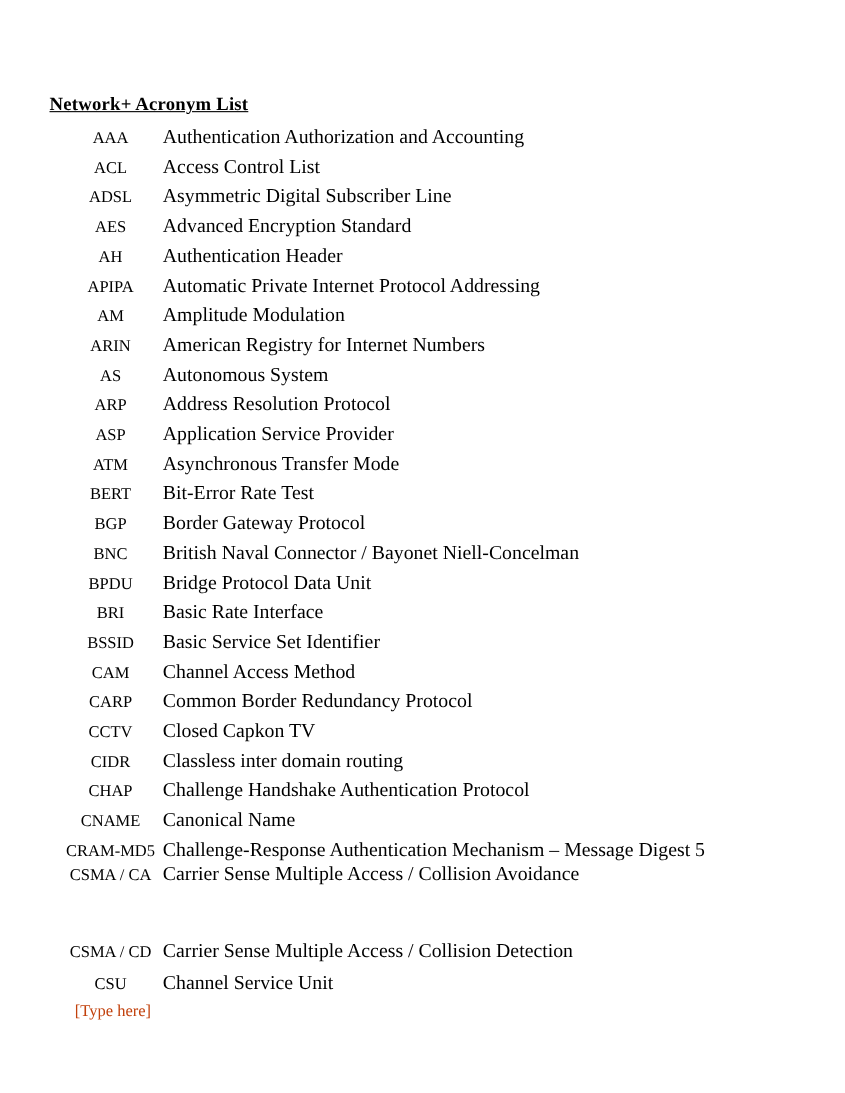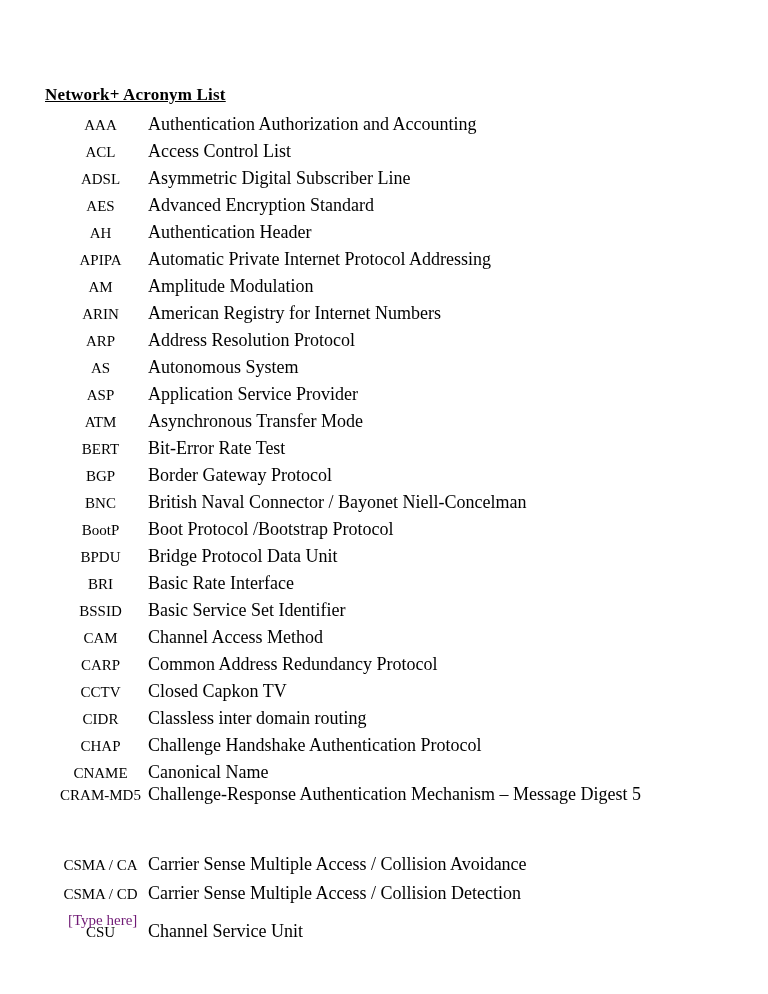--- a/index.html
+++ b/index.html
@@ -51,21 +51,21 @@
   }
   .def {
     font-size: 18px;
     line-height: 19px;
   }
   .footer-placeholder {
     position: absolute;
     left: 68px;
     top: 912px;
     font-size: 15px;
-    color: #701a75;
+    color: #c2410c;
     cursor: text;
   }
 </style>
 </head>
 <body>
 
 <div class="page">
   <h1 class="title">Network+ Acronym List</h1>
   <div class="list">
       <div class="row">
@@ -94,26 +94,26 @@
       </div>
       <div class="row">
         <span class="acr">AM</span>
         <span class="def">Amplitude Modulation</span>
       </div>
       <div class="row">
         <span class="acr">ARIN</span>
         <span class="def">American Registry for Internet Numbers</span>
       </div>
       <div class="row">
+        <span class="acr">AS</span>
+        <span class="def">Autonomous System</span>
+      </div>
+      <div class="row">
         <span class="acr">ARP</span>
         <span class="def">Address Resolution Protocol</span>
-      </div>
-      <div class="row">
-        <span class="acr">AS</span>
-        <span class="def">Autonomous System</span>
       </div>
       <div class="row">
         <span class="acr">ASP</span>
         <span class="def">Application Service Provider</span>
       </div>
       <div class="row">
         <span class="acr">ATM</span>
         <span class="def">Asynchronous Transfer Mode</span>
       </div>
       <div class="row">
@@ -122,42 +122,38 @@
       </div>
       <div class="row">
         <span class="acr">BGP</span>
         <span class="def">Border Gateway Protocol</span>
       </div>
       <div class="row">
         <span class="acr">BNC</span>
         <span class="def">British Naval Connector / Bayonet Niell-Concelman</span>
       </div>
       <div class="row">
-        <span class="acr">BootP</span>
-        <span class="def">Boot Protocol  /Bootstrap Protocol</span>
-      </div>
-      <div class="row">
         <span class="acr">BPDU</span>
         <span class="def">Bridge Protocol Data Unit</span>
       </div>
       <div class="row">
         <span class="acr">BRI</span>
         <span class="def">Basic Rate Interface</span>
       </div>
       <div class="row">
         <span class="acr">BSSID</span>
         <span class="def">Basic Service Set Identifier</span>
       </div>
       <div class="row">
         <span class="acr">CAM</span>
         <span class="def">Channel Access Method</span>
       </div>
       <div class="row">
         <span class="acr">CARP</span>
-        <span class="def">Common Address Redundancy Protocol</span>
+        <span class="def">Common Border Redundancy Protocol</span>
       </div>
       <div class="row">
         <span class="acr">CCTV</span>
         <span class="def">Closed Capkon TV</span>
       </div>
       <div class="row">
         <span class="acr">CIDR</span>
         <span class="def">Classless inter domain routing</span>
       </div>
       <div class="row">

